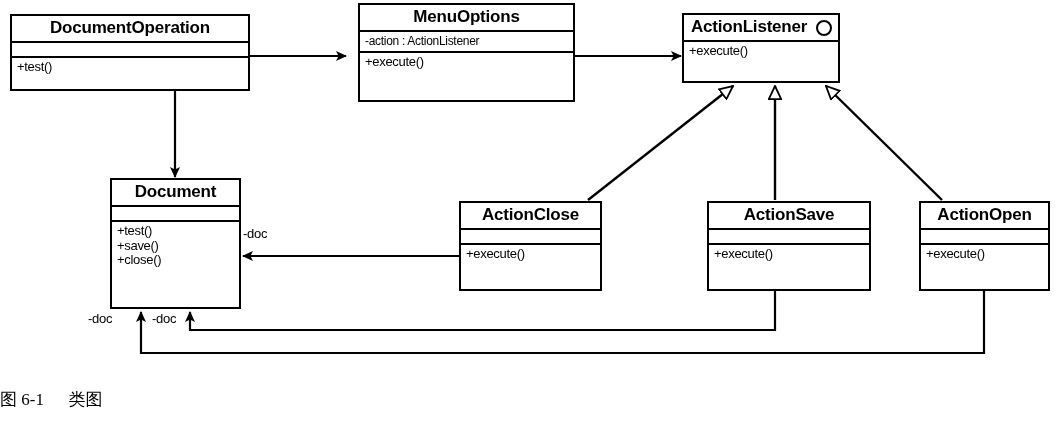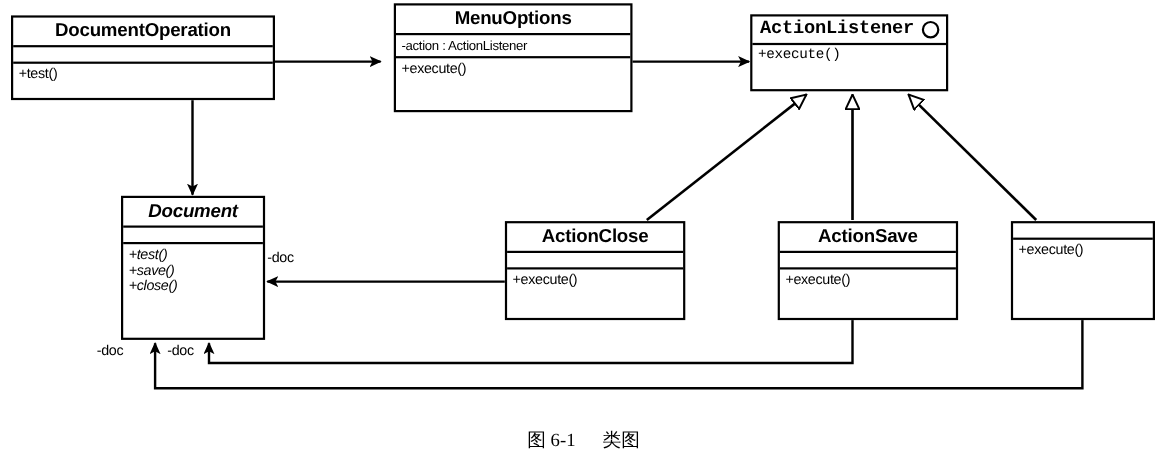--- a/index.html
+++ b/index.html
@@ -93,21 +93,20 @@
     color: #000000;
     letter-spacing: -0.3px;
     white-space: nowrap;
     background: transparent;
   }
   .figure-caption {
     position: absolute;
     left: 0;
     right: 0;
     top: 388px;
-    text-align: center;
     font-family: "Liberation Serif", serif;
     font-size: 17px;
     color: #000000;
   }
   .caption-gap {
     display: inline-block;
     width: 16px;
   }
 </style>
 </head>
@@ -171,57 +170,58 @@
   </div>
 
   <div class="uml-class" style="left:358px; top:3px; width:217px; height:99px;">
     <div class="compartment-name">MenuOptions</div>
     <div class="compartment-attrs">-action : ActionListener</div>
     <div class="compartment-ops">
       <div class="op-line">+execute()</div>
     </div>
   </div>
 
-  <div class="uml-class" style="left:682px; top:13px; width:180px; height:70px;font-family:Liberation Mono, monospace;">
+  <div class="uml-class" style="left:682px; top:13px; width:158px; height:70px;">
     <div class="compartment-name with-lollipop">
       <span>ActionListener</span>
       <span class="lollipop"></span>
     </div>
     <div class="compartment-ops">
       <div class="op-line">+execute()</div>
     </div>
   </div>
 
-  <div class="uml-class" style="left:110px; top:178px; width:131px; height:131px;font-style:italic;">
+  <div class="uml-class" style="left:110px; top:178px; width:131px; height:131px;">
     <div class="compartment-name">Document</div>
     <div class="compartment-attrs empty"></div>
     <div class="compartment-ops">
       <div class="op-line">+test()</div>
       <div class="op-line">+save()</div>
       <div class="op-line">+close()</div>
     </div>
   </div>
 
-  <div class="uml-class" style="left:459px; top:201px; width:164px; height:90px;">
+  <div class="uml-class" style="left:459px; top:201px; width:143px; height:90px;">
     <div class="compartment-name">ActionClose</div>
     <div class="compartment-attrs empty"></div>
     <div class="compartment-ops">
       <div class="op-line">+execute()</div>
     </div>
   </div>
 
   <div class="uml-class" style="left:707px; top:201px; width:164px; height:90px;">
     <div class="compartment-name">ActionSave</div>
     <div class="compartment-attrs empty"></div>
     <div class="compartment-ops">
       <div class="op-line">+execute()</div>
     </div>
   </div>
 
   <div class="uml-class" style="left:919px; top:201px; width:131px; height:90px;">
+    <div class="compartment-name">ActionOpen</div>
     <div class="compartment-attrs empty"></div>
     <div class="compartment-ops">
       <div class="op-line">+execute()</div>
     </div>
   </div>
 
   <div class="edge-label" style="left:243px; top:226px;">-doc</div>
   <div class="edge-label" style="left:88px; top:311px;">-doc</div>
   <div class="edge-label" style="left:152px; top:311px;">-doc</div>
 

